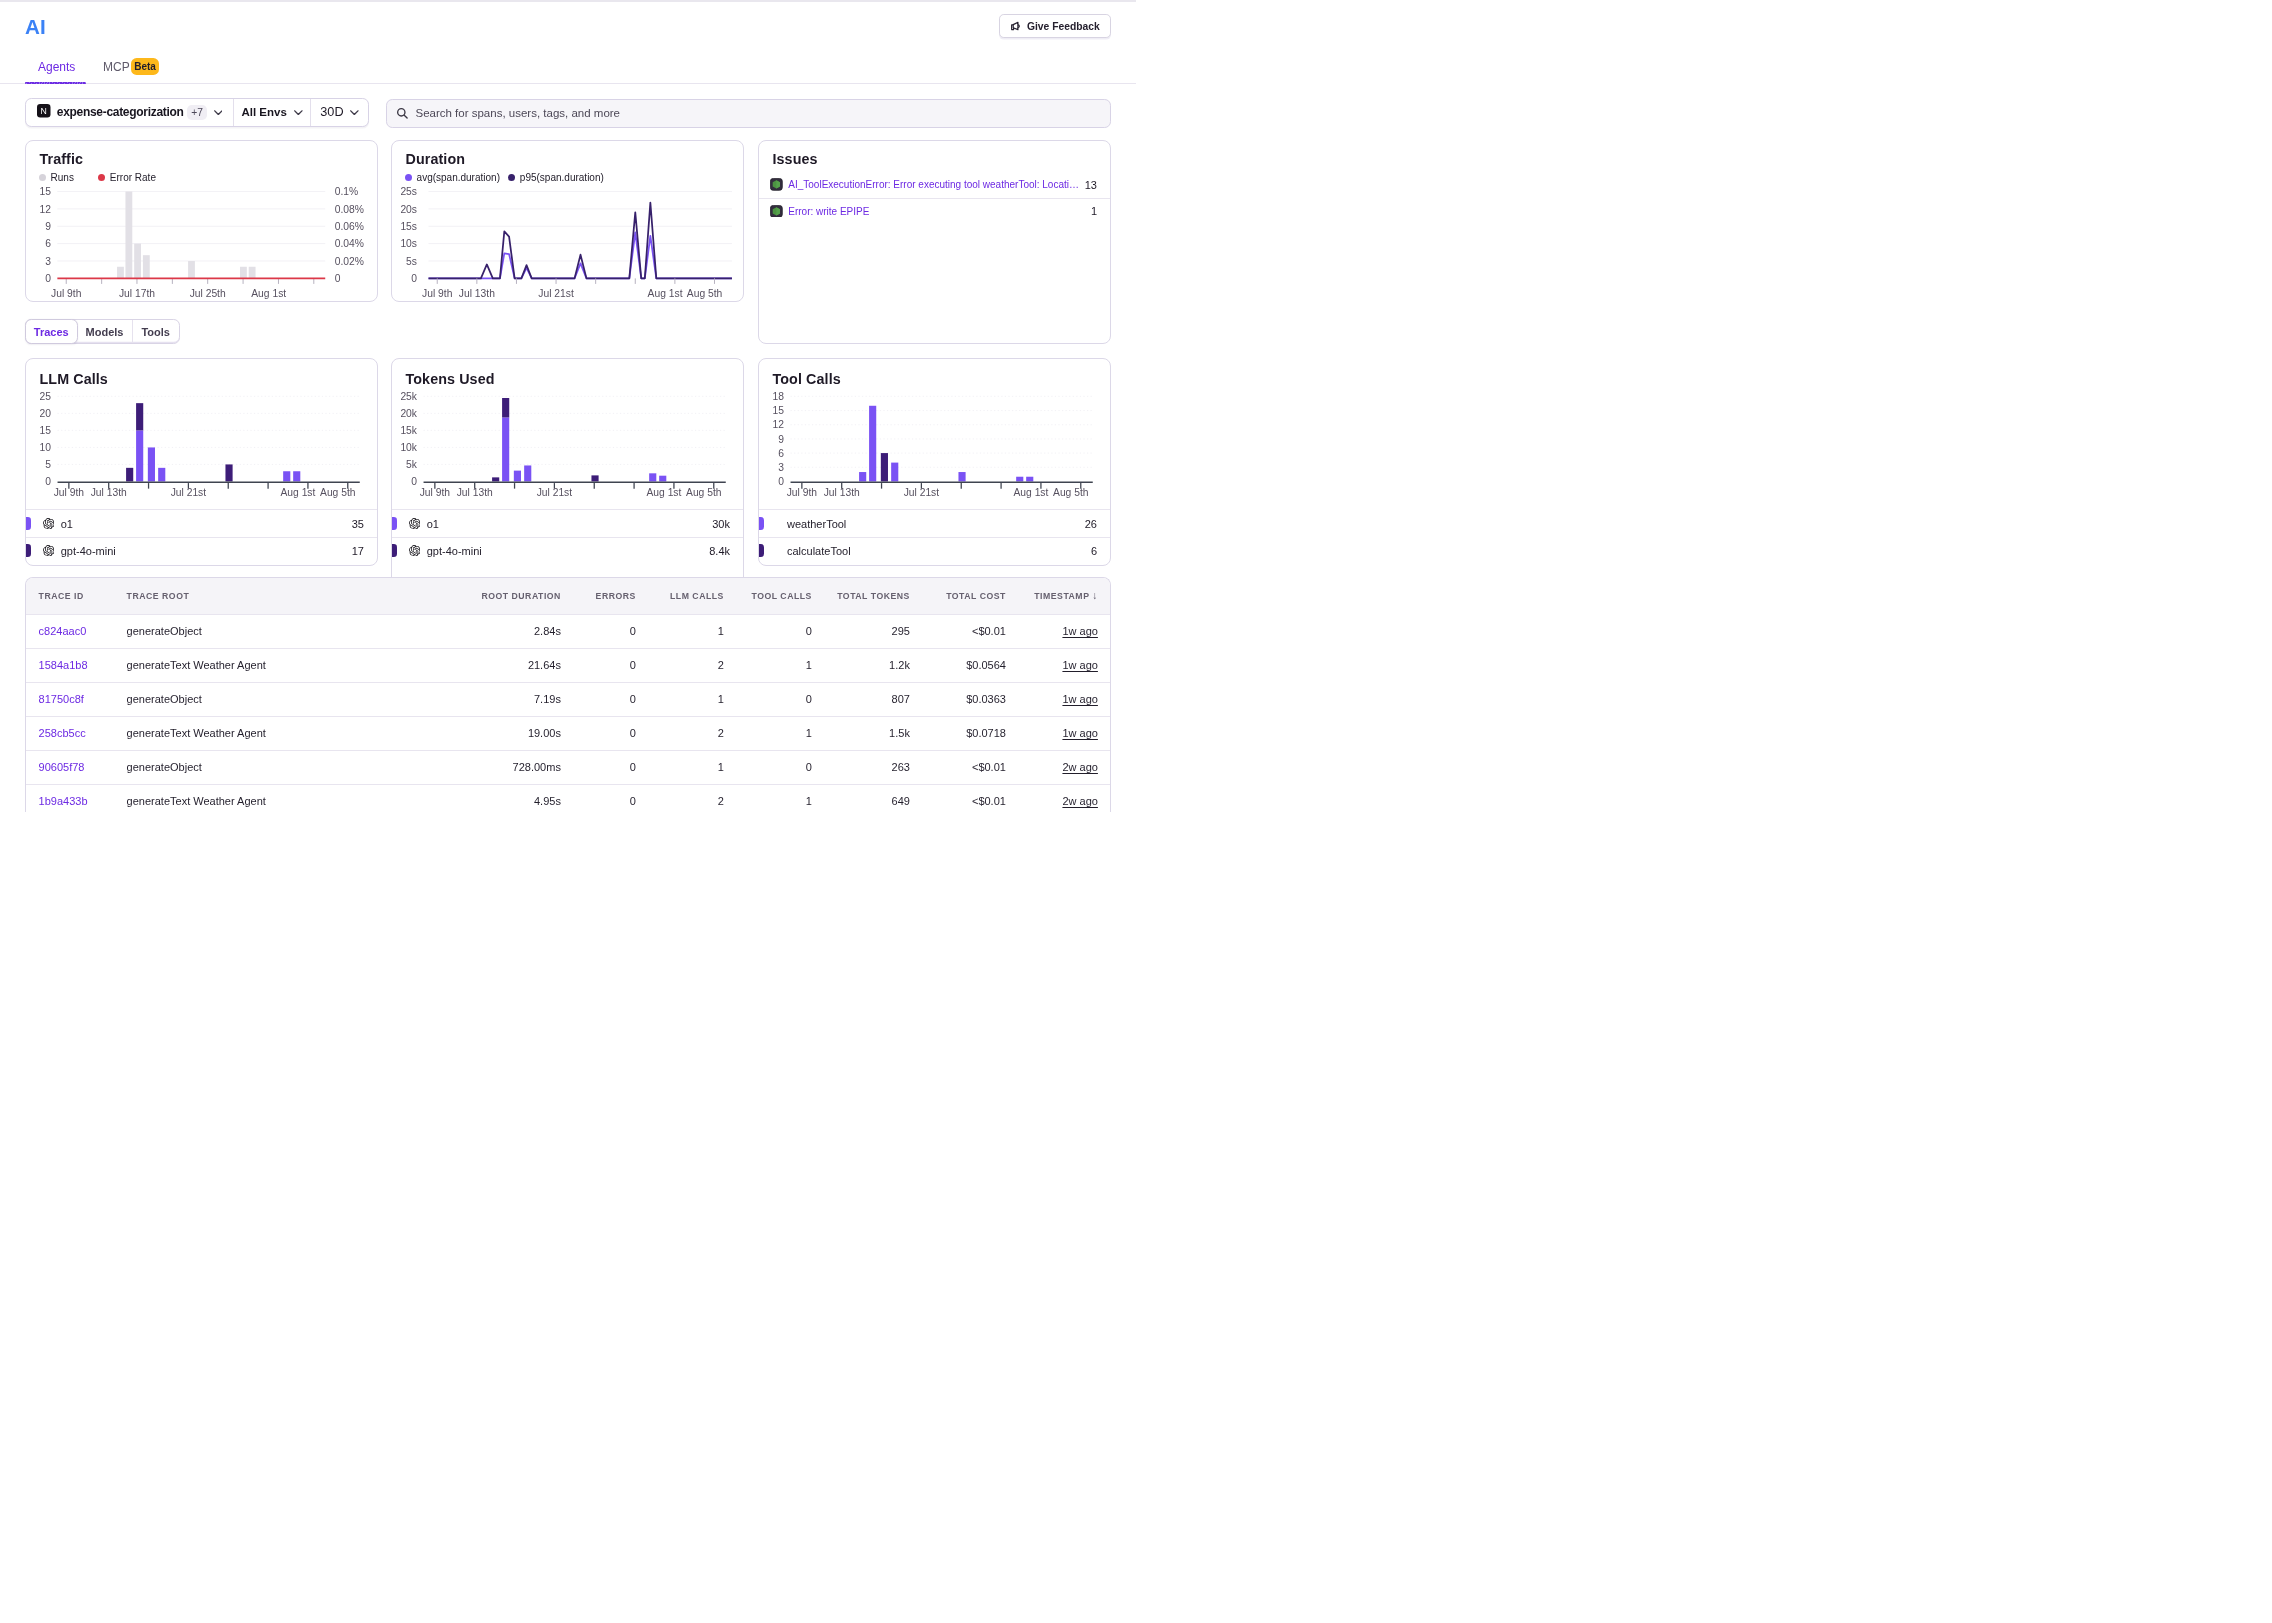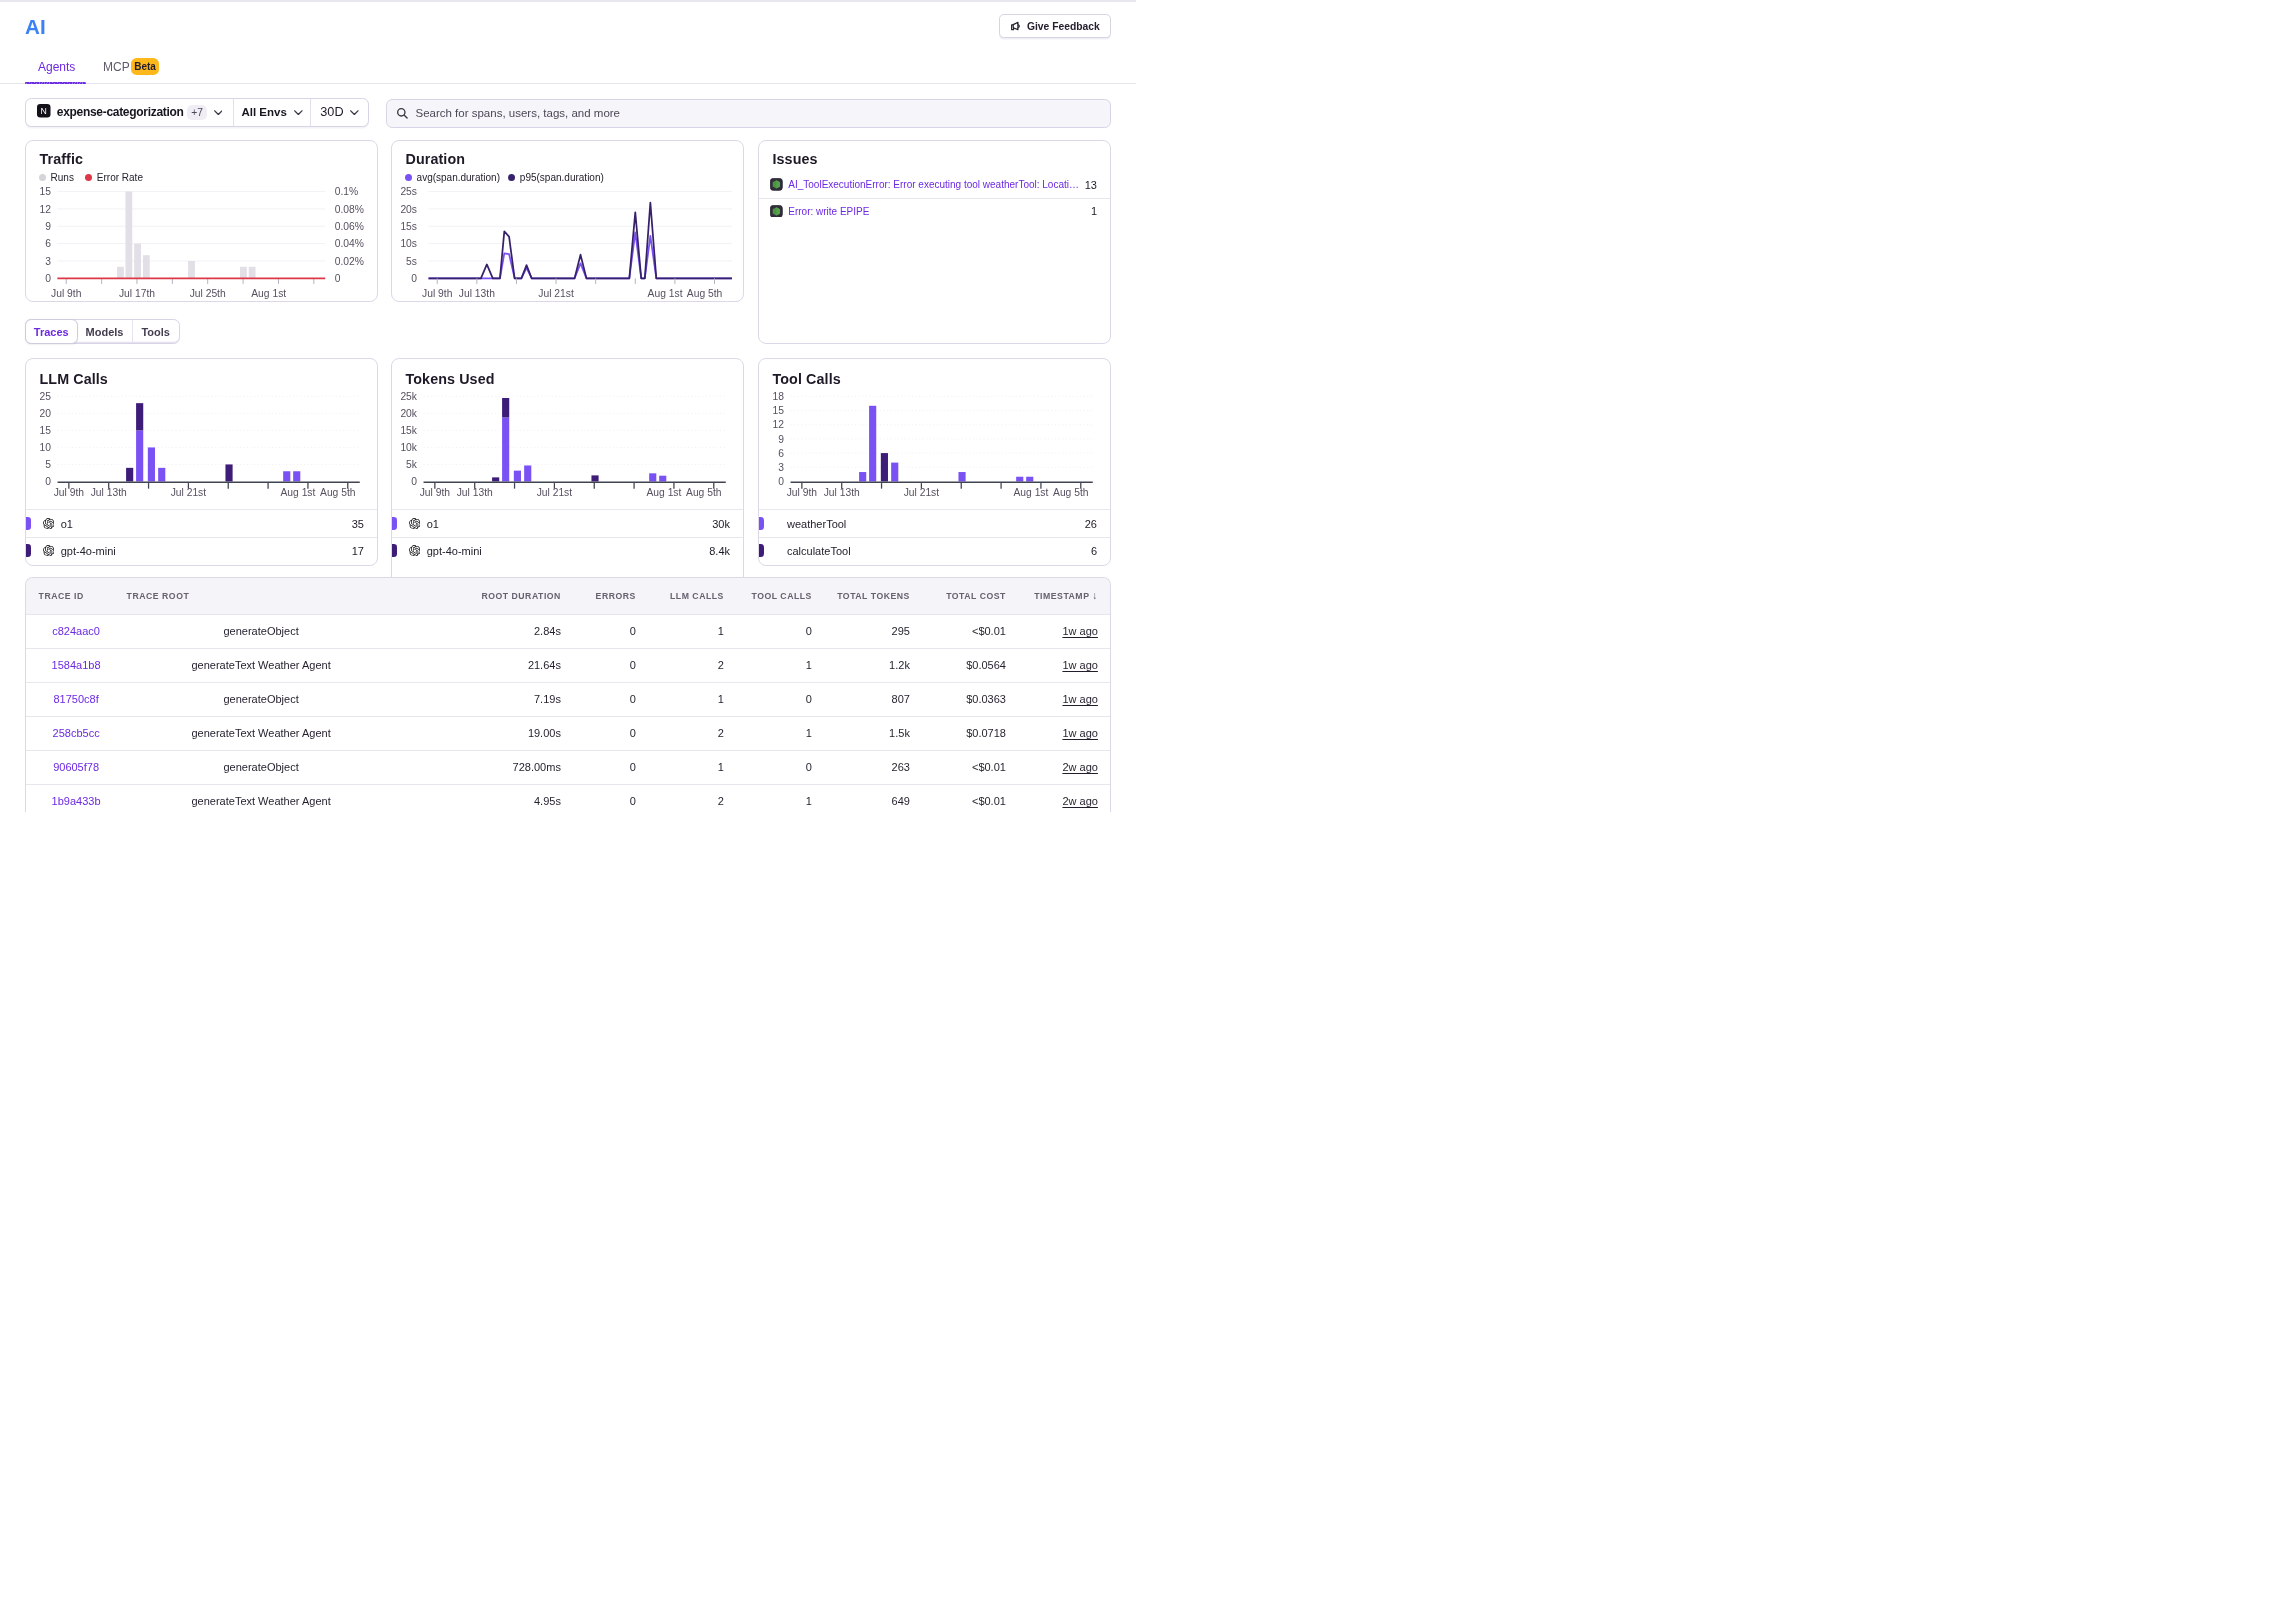--- a/index.html
+++ b/index.html
@@ -18,21 +18,21 @@
 .plus7 { margin-left:3.2px; background:#f0eef4; border-radius:4.8px; padding:2px 4.4px; font-size:10.3px; color:#4c4758; }
 .fchev { margin-left:6.3px; margin-right:11px; display:flex; }
 .fmid { width:81px; justify-content:center; gap:7.1px; }
 .fmid .flabel { font-size:11.5px; font-weight:700; color:#18151f; }
 .flast { width:61px; justify-content:center; gap:6.3px; }
 .search { position:absolute; left:386px; top:99px; width:725px; height:28.5px; background:#f6f5f9; border:0.8px solid #d8d3e6; border-radius:6.3px; display:flex; align-items:center; }
 .search .sic { margin-left:8.7px; display:flex; }
 .search .ph { margin-left:7.1px; font-size:11.5px; color:#4d4857; }
 .card { position:absolute; background:#fff; border:0.8px solid #dcd8e8; border-radius:8px; }
 .ctitle { position:absolute; left:13.5px; top:10px; font-size:14.3px; font-weight:700; color:#1e1926; letter-spacing:0.1px; }
-.legend { position:absolute; left:12.7px; top:31px; display:flex; align-items:center; gap:11px; font-size:10px; color:#26222e; }
+.legend { position:absolute; left:12.7px; top:31px; display:flex; align-items:center; gap:24px; font-size:10px; color:#26222e; }
 .dot { width:7.1px; height:7.1px; border-radius:50%; display:inline-block; }
 .legend .li { display:flex; align-items:center; gap:4.8px; }
 .chart { position:absolute; left:0; top:0; }
 .issuerow { position:absolute; left:0; width:100%; height:26px; display:flex; align-items:center; }
 .issuerow .nico { margin-left:11px; display:flex; }
 .issuerow .itext { margin-left:5.6px; font-size:10px; color:#6d2ae3; white-space:nowrap; overflow:hidden; text-overflow:ellipsis; max-width:292px; }
 .issuerow .icount { margin-left:auto; margin-right:13px; font-size:11px; color:#1e1926; }
 .isep { position:absolute; left:0; width:100%; height:0.8px; background:#e8e5ef; }
 .seg { position:absolute; left:24.6px; top:319px; width:155px; height:25px; background:#fff; border:0.8px solid #d9d4e5; border-radius:6.3px; display:flex; box-shadow:inset 0 -1.2px 0 #e6e1f0; }
 .seg .s { flex:1; display:flex; align-items:center; justify-content:center; font-size:11px; font-weight:700; color:#433d4f; position:relative; }
@@ -43,21 +43,21 @@
 .pill { width:5px; height:12.4px; border-radius:0 3.2px 3.2px 0; margin-right:0; }
 .licon { margin-left:11.5px; display:flex; }
 .lname { margin-left:6.7px; font-size:11px; color:#26222e; }
 .lrow .pill + .lname { margin-left:23px; }
 .lval { margin-left:auto; margin-right:13px; font-size:11px; color:#1e1926; }
 .tablewrap { position:absolute; left:24.6px; top:577px; width:1086px; border:0.8px solid #dcd8e8; border-radius:8px 8px 0 0; border-bottom:none; overflow:hidden; }
 table { border-collapse:collapse; width:100%; table-layout:fixed; }
 thead th { background:#f5f4f8; height:36px; font-size:8.7px; font-weight:700; letter-spacing:0.06em; color:#66606f; text-align:right; padding-right:12.7px; border-bottom:0.8px solid #e8e5ef; }
 thead th.l { text-align:left; padding-left:13px; padding-right:0; }
 tbody td { height:34px; font-size:11px; text-align:right; padding-right:12.7px; border-bottom:0.8px solid #e8e5ef; color:#221e2b; }
-tbody td.l { text-align:center; padding-left:13px; padding-right:0; }
+tbody td.l { text-align:left; padding-left:13px; padding-right:0; }
 tbody td.id { color:#6d2ae3; }
 td.ts span { text-decoration:underline; text-underline-offset:2px; text-decoration-thickness:0.8px; }
 </style></head><body>
 <div class="topline"></div>
 <h1>AI</h1>
 <div class="tabs"></div>
 <span class="tab-agents">Agents</span>
 <span class="tab-mcp">MCP</span>
 <span class="beta">Beta</span>
 <div class="underline"></div>

